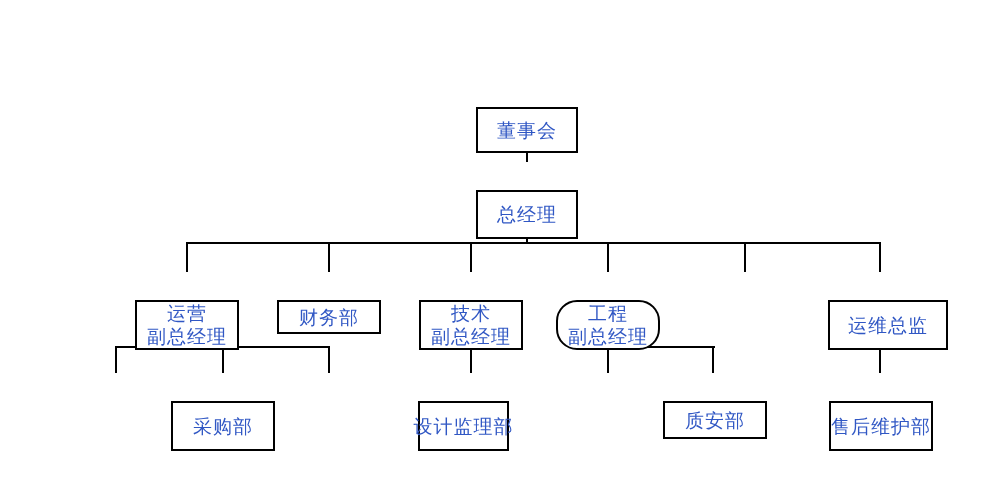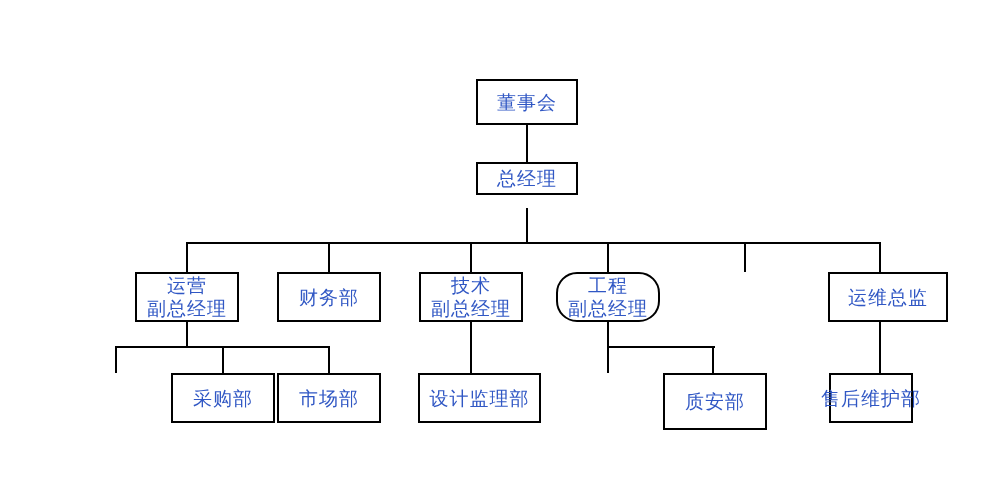--- a/index.html
+++ b/index.html
@@ -23,20 +23,21 @@
     display: flex;
     flex-direction: column;
     align-items: center;
     justify-content: center;
     color: var(--node-text-color, #3057c4);
     font-size: 19px;
     line-height: 23px;
     text-align: center;
     letter-spacing: 1px;
     white-space: nowrap;
+    margin-top: 28px;
   }
   .connector {
     position: absolute;
     background: #000000;
   }
 </style>
 </head>
 <body>
 
 <div class="canvas" style="--node-text-color: #3057c4; background: rgb(255, 255, 255);">
@@ -55,49 +56,46 @@
     <div class="connector" style="background: rgb(0, 0, 0); left: 222px; top: 347px; width: 2px; height: 26px;"></div>
     <div class="connector" style="background: rgb(0, 0, 0); left: 328px; top: 347px; width: 2px; height: 26px;"></div>
     <div class="connector" style="background: rgb(0, 0, 0); left: 470px; top: 321px; width: 2px; height: 52px;"></div>
     <div class="connector" style="background: rgb(0, 0, 0); left: 607px; top: 321px; width: 2px; height: 52px;"></div>
     <div class="connector" style="background: rgb(0, 0, 0); left: 607px; top: 346px; width: 108px; height: 2px;"></div>
     <div class="connector" style="background: rgb(0, 0, 0); left: 712px; top: 347px; width: 2px; height: 26px;"></div>
     <div class="connector" style="background: rgb(0, 0, 0); left: 879px; top: 321px; width: 2px; height: 52px;"></div>
     <div class="node" style="left: 476px; top: 79px; width: 102px; height: 46px; border-color: rgb(0, 0, 0); background: rgb(255, 255, 255);">
       <div class="node-line">董事会</div>
     </div>
-    <div class="node" style="left: 476px; top: 162px; width: 102px; height: 33px; border-color: rgb(0, 0, 0); background: rgb(255, 255, 255);">
+    <div class="node" style="left: 476px; top: 162px; width: 102px; height: 49px; border-color: rgb(0, 0, 0); background: rgb(255, 255, 255);">
       <div class="node-line">总经理</div>
     </div>
     <div class="node" style="left: 135px; top: 272px; width: 104px; height: 50px; border-color: rgb(0, 0, 0); background: rgb(255, 255, 255);">
       <div class="node-line">运营</div>
       <div class="node-line">副总经理</div>
     </div>
-    <div class="node" style="left: 277px; top: 272px; width: 104px; height: 50px; border-color: rgb(0, 0, 0); background: rgb(255, 255, 255); text-align: right;">
+    <div class="node" style="left: 277px; top: 272px; width: 104px; height: 34px; border-color: rgb(0, 0, 0); background: rgb(255, 255, 255); text-align: right;">
       <div class="node-line">财务部</div>
     </div>
     <div class="node" style="left: 419px; top: 272px; width: 104px; height: 50px; border-color: rgb(0, 0, 0); background: rgb(255, 255, 255);">
       <div class="node-line">技术</div>
       <div class="node-line">副总经理</div>
     </div>
     <div class="node" style="left: 556px; top: 272px; width: 104px; height: 50px; border-color: rgb(0, 0, 0); background: rgb(255, 255, 255); border-radius: 21px;">
       <div class="node-line">工程</div>
       <div class="node-line">副总经理</div>
     </div>
     <div class="node" style="left: 828px; top: 272px; width: 120px; height: 50px; border-color: rgb(0, 0, 0); background: rgb(255, 255, 255);">
       <div class="node-line">运维总监</div>
     </div>
     <div class="node" style="left: 171px; top: 373px; width: 104px; height: 50px; border-color: rgb(0, 0, 0); background: rgb(255, 255, 255);">
       <div class="node-line">采购部</div>
     </div>
-    <div class="node" style="left: 277px; top: 373px; width: 104px; height: 50px; border-color: rgb(0, 0, 0); background: rgb(255, 255, 255);">
-      <div class="node-line">市场部</div>
-    </div>
-    <div class="node" style="left: 418px; top: 373px; width: 123px; height: 50px; border-color: rgb(0, 0, 0); background: rgb(255, 255, 255);">
+    <div class="node" style="left: 418px; top: 373px; width: 91px; height: 50px; border-color: rgb(0, 0, 0); background: rgb(255, 255, 255);">
       <div class="node-line">设计监理部</div>
     </div>
-    <div class="node" style="left: 663px; top: 373px; width: 104px; height: 57px; border-color: rgb(0, 0, 0); background: rgb(255, 255, 255);">
+    <div class="node" style="left: 663px; top: 373px; width: 104px; height: 38px; border-color: rgb(0, 0, 0); background: rgb(255, 255, 255);">
       <div class="node-line">质安部</div>
     </div>
-    <div class="node" style="left: 829px; top: 373px; width: 84px; height: 50px; border-color: rgb(0, 0, 0); background: rgb(255, 255, 255);">
+    <div class="node" style="left: 829px; top: 373px; width: 104px; height: 50px; border-color: rgb(0, 0, 0); background: rgb(255, 255, 255);">
       <div class="node-line">售后维护部</div>
     </div>
   </div>
 
 </body></html>

